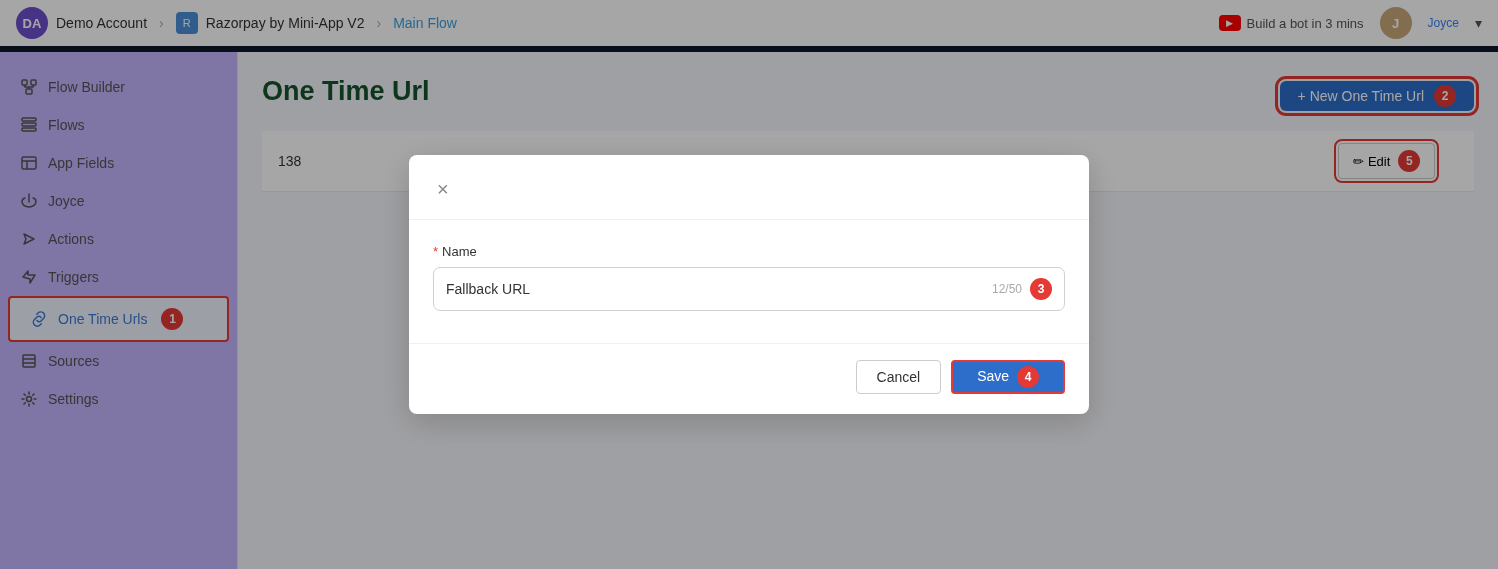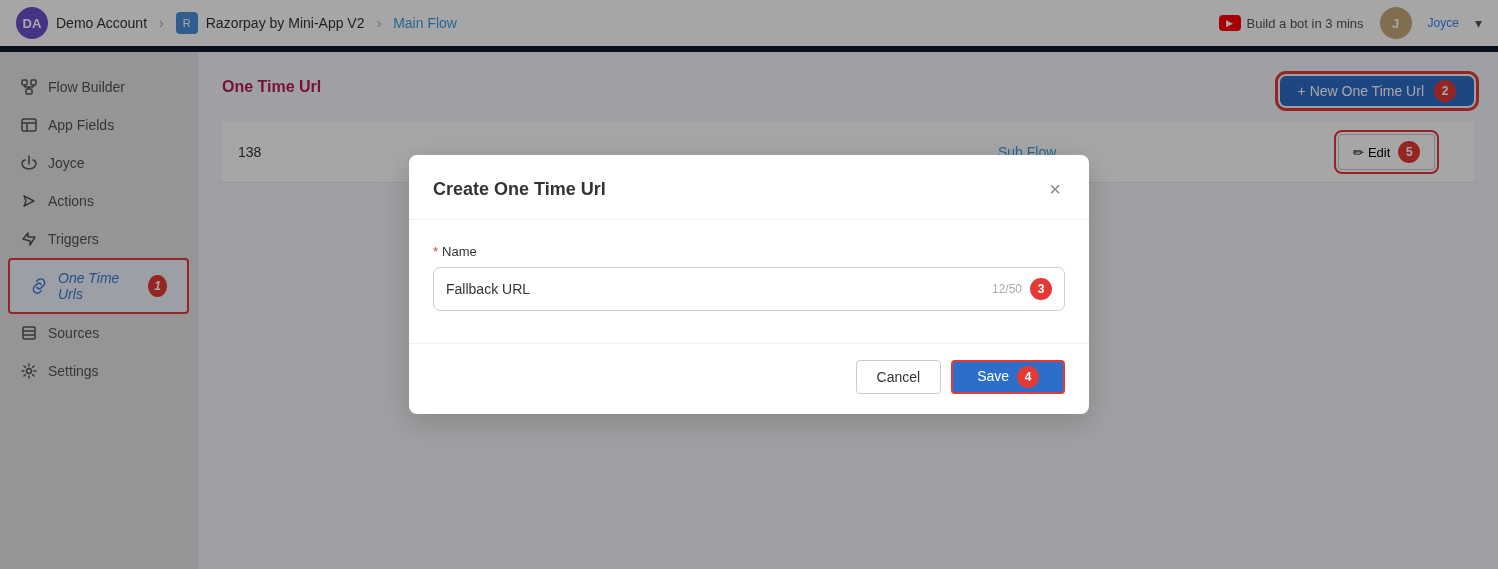--- a/index.html
+++ b/index.html
@@ -76,61 +76,61 @@
 
     
     .layout {
       display: flex;
       margin-top: 52px;
       height: calc(100vh - 52px);
     }
 
     
     .sidebar {
-      width: 198px;
-      background: #e5e5e5;
+      width: 238px;
+      background: #c4b5fd;
       border-right: 1px solid #e0e0e0;
       padding: 16px 0;
       flex-shrink: 0;
     }
     .sidebar-item {
       display: flex;
       align-items: center;
       gap: 10px;
       padding: 10px 20px;
       cursor: pointer;
       color: #555;
       font-size: 14px;
       border-radius: 0;
       transition: background 0.15s;
     }
-    .sidebar-item.active { color: #3d7bd4; background: #f0f4ff; font-style: italic; }
+    .sidebar-item.active { color: #3d7bd4; background: #f0f4ff; }
     .sidebar-item.active .sidebar-icon { color: #3d7bd4; }
     .sidebar-icon {
       width: 18px; height: 18px;
       display: flex; align-items: center; justify-content: center;
       flex-shrink: 0;
     }
     .sidebar-item-highlighted {
       border: 2px solid #e53935;
       border-radius: 4px;
       margin: 0 8px;
     }
 
     
     .main {
       flex: 1;
       padding: 24px;
       position: relative;
       overflow: auto;
     }
     .page-title {
-      font-size: 16px;
+      font-size: 27px;
       font-weight: 600;
-      color: #be185d;
+      color: #14532d;
       margin-bottom: 8px;
     }
     .content-header {
       display: flex;
       justify-content: space-between;
       align-items: center;
       margin-bottom: 16px;
     }
     .new-btn {
       background: #2d6eca;
@@ -335,20 +335,30 @@
             <line x1="3.5" y1="6" x2="3.5" y2="8" stroke="#555" stroke-width="1.5"></line>
             <line x1="12.5" y1="6" x2="12.5" y2="8" stroke="#555" stroke-width="1.5"></line>
             <line x1="3.5" y1="8" x2="8" y2="8" stroke="#555" stroke-width="1.5"></line>
             <line x1="12.5" y1="8" x2="8" y2="8" stroke="#555" stroke-width="1.5"></line>
             <line x1="8" y1="8" x2="8" y2="10" stroke="#555" stroke-width="1.5"></line>
           </svg>
       </span>
       <span>Flow Builder</span>
     </div>
 
+    <div class="sidebar-item">
+      <span class="sidebar-icon">
+        <svg width="16" height="16" viewBox="0 0 16 16" fill="none">
+            <rect x="1" y="1" width="14" height="3" rx="1" stroke="#555" stroke-width="1.5"></rect>
+            <rect x="1" y="6" width="14" height="3" rx="1" stroke="#555" stroke-width="1.5"></rect>
+            <rect x="1" y="11" width="14" height="3" rx="1" stroke="#555" stroke-width="1.5"></rect>
+          </svg>
+      </span>
+      <span>Flows</span>
+    </div>
 
     <div class="sidebar-item">
       <span class="sidebar-icon">
         <svg width="16" height="16" viewBox="0 0 16 16" fill="none">
             <rect x="1" y="2" width="14" height="12" rx="1.5" stroke="#555" stroke-width="1.5"></rect>
             <line x1="1" y1="6" x2="15" y2="6" stroke="#555" stroke-width="1.5"></line>
             <line x1="6" y1="6" x2="6" y2="14" stroke="#555" stroke-width="1.5"></line>
           </svg>
       </span>
       <span>App Fields</span>
@@ -437,21 +447,20 @@
           <span class="annotation">5</span>
         </button>
       </span>
     </div>
   </main>
 </div>
 
 <div class="overlay">
   <div class="modal">
     <div class="modal-header">
-      <h2 class="modal-title">Create One Time Url</h2>
       <button class="modal-close">×</button>
     </div>
     <div class="modal-body">
       <div class="form-label">
         <span class="required-star">*</span>
         <span>Name</span>
       </div>
       <div class="input-wrapper">
         <input type="text" value="Fallback URL" style="">
         <span class="char-count">12/50</span>

